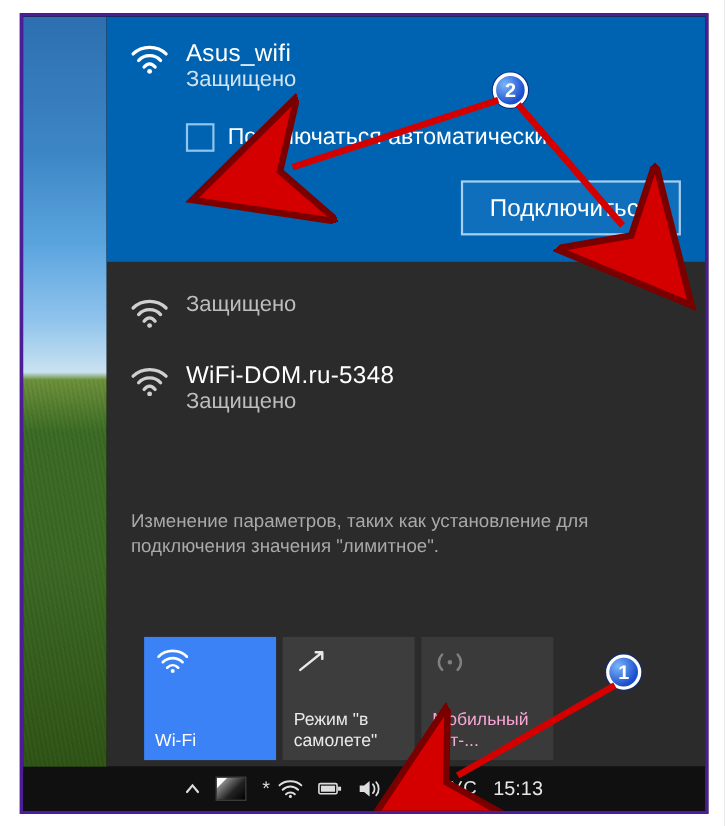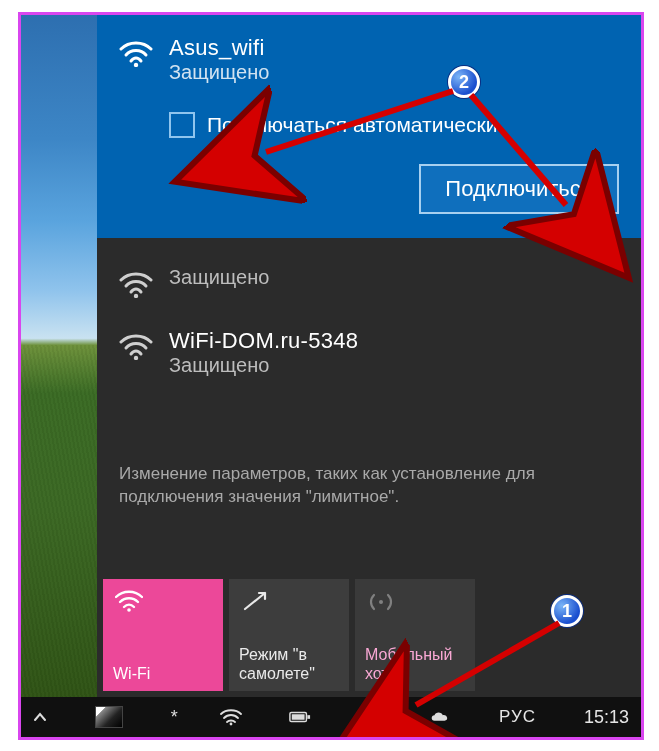--- a/index.html
+++ b/index.html
@@ -1,20 +1,20 @@
 <!DOCTYPE html>
 <html><head>
 <meta charset="utf-8">
 <style>
   * { box-sizing: border-box; margin: 0; padding: 0; font-family: "Segoe UI", Arial, sans-serif; }
   body { width: 659px; height: 751px; background: #fff; position: relative; overflow: hidden; }
 
   .frame {
     position: absolute; left: 18px; top: 12px; width: 626px; height: 728px;
-    border: 3px solid #d946ef; background: #000; overflow: hidden;
+    border: 3px solid #4c1d95; background: #000; overflow: hidden;
   }
 
   
   .wallpaper {
     position: absolute; left: 0; top: 0; width: 76px; height: 688px;
     background: linear-gradient(to bottom,
       #2d6fb0 0%, #3d86c6 18%, #5aa4de 30%, #8fc3ec 40%, #c9e2f1 47%,
       #6d913a 48%, #3a6b24 55%, #3b6823 72%, #2f5315 100%);
   }
   .wallpaper::after{
@@ -53,28 +53,28 @@
   .other .status { font-size: 20px; color: #bdbdbd; }
 
   
   .settings { padding: 36px 22px 18px 22px; }
   .settings .link { font-size: 21px; color: #e8e8e8; text-decoration: underline; text-underline-offset: 3px; cursor: pointer; }
   .settings .desc { margin-top: 10px; font-size: 17px; color: #a9a9a9; line-height: 1.35; max-width: 470px; }
 
   
   .tiles { display: flex; gap: 6px; padding: 10px 6px 6px 6px; position: absolute; left: 0; bottom: 0; }
   .tile { width: 120px; height: 112px; padding: 8px 10px; font-size: 16px; color: #fff; position: relative; }
-  .tile.wifi { background: #ec4899; }
+  .tile.wifi { background: #3b82f6; margin-left: 28px; }
   .tile.plain { background: #3d3d3d; color: #eaeaea; }
   .tile.dim { background: #3a3a3a; color: #f9a8d4; }
   .tile .t-label { position: absolute; left: 10px; right: 10px; bottom: 8px; line-height: 1.15; }
   .tile .t-icon { width: 28px; height: 24px; display: block; margin: 2px 0 0 2px; }
 
   
-  .taskbar { position: absolute; left: 0; right: 0; bottom: 0; height: 40px; background: #101010; display: flex; align-items: center; justify-content: space-between; padding: 4px 12px; gap: 14px; color: #e6e6e6; font-size: 18px; }
+  .taskbar { position: absolute; left: 0; right: 0; bottom: 0; height: 40px; background: #101010; display: flex; align-items: center; justify-content: center; padding: 4px 12px; gap: 14px; color: #e6e6e6; font-size: 18px; }
   .taskbar .thumb { width: 28px; height: 22px; background: linear-gradient(135deg,#fff 20%,#888 22%,#222 60%,#000 100%); border:1px solid #444;}
   .taskbar .asterisk { font-size: 18px; color:#ddd; margin-right:-6px; }
   .taskbar .sep { flex: 0 0 auto; }
   .tb-icon { width: 22px; height: 18px; }
   .taskbar .lang { font-size: 17px; letter-spacing:1px; }
   .taskbar .clock { font-size: 18px; }
   .taskbar .chev { width:14px;height:14px; }
 
   
   .overlay { position: absolute; inset: 0; pointer-events: none; }

